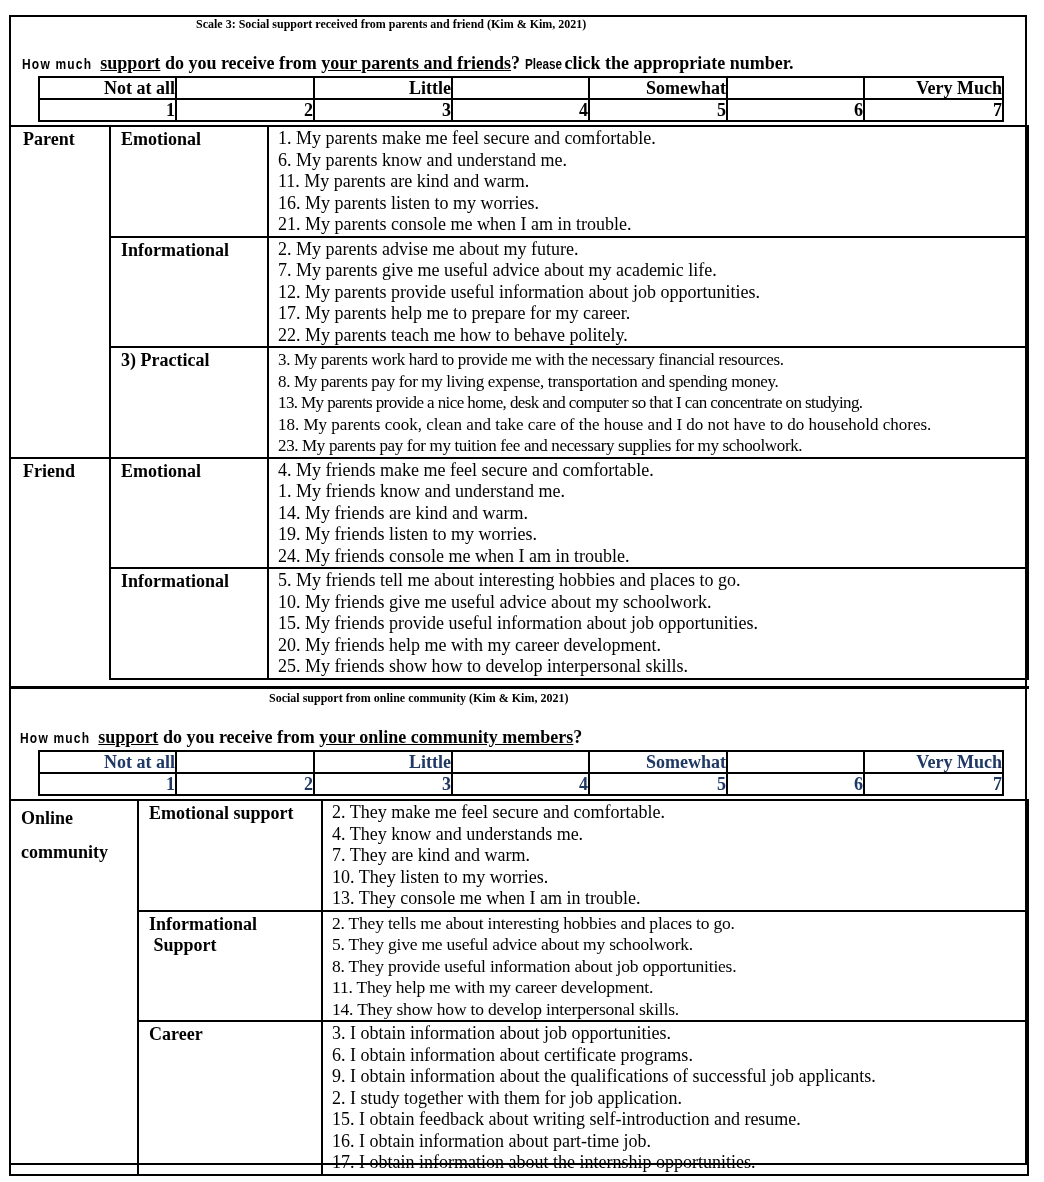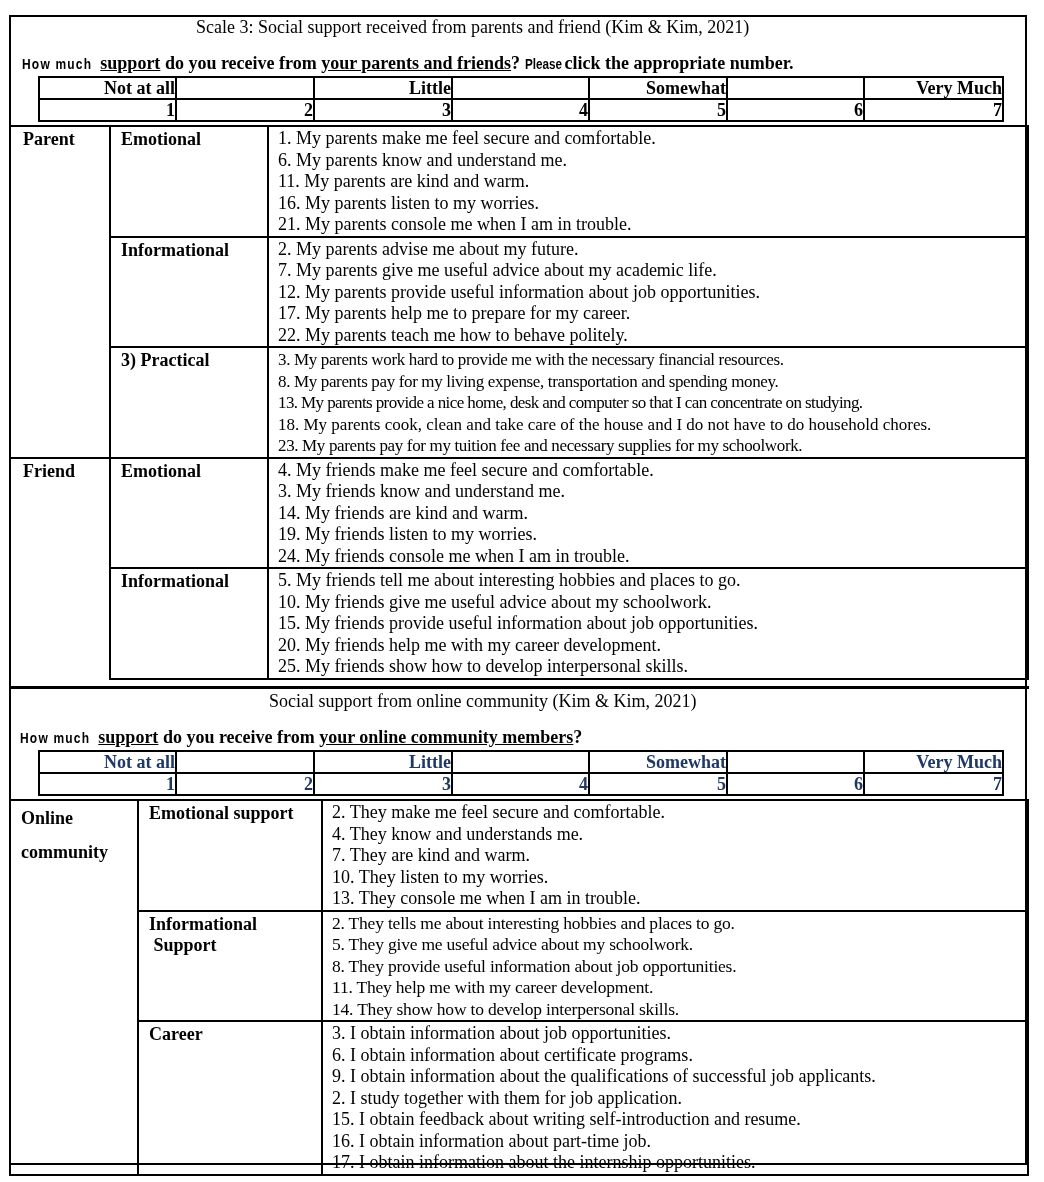--- a/index.html
+++ b/index.html
@@ -1,19 +1,19 @@
 <!DOCTYPE html>
 <html><head>
 <meta charset="utf-8">
 <style>
   html, body { margin:0; padding:0; background:#ffffff; }
   body { width:1044px; height:1182px; position:relative; overflow:hidden;
          font-family:"Liberation Serif", "DejaVu Serif", serif; color:#000; }
   .frame { position:absolute; left:9px; top:15px; width:1018px; height:1150px; border:2px solid #000; box-sizing:border-box; }
-  .title { position:absolute; font-weight:normal; font-size:18px; white-space:nowrap; }
+  .title { position:absolute; font-weight:bold; font-size:12px; white-space:nowrap; }
   .question { position:absolute; font-size:18px; font-weight:bold; white-space:nowrap; }
   .question .cond { font-family:"Liberation Sans Narrow","Liberation Sans", sans-serif; font-weight:bold; font-size:15px; letter-spacing:1.5px; transform:scaleX(0.8); display:inline-block; transform-origin:left; margin-right:-14px; }
   .question .cond2 { font-family:"Liberation Sans", sans-serif; font-weight:bold; font-size:15px; display:inline-block; transform:scaleX(0.78); transform-origin:left; margin-right:-12px; }
   .u { text-decoration:underline; }
   .scale { position:absolute; border-collapse:collapse; table-layout:fixed; }
   .scale td { border:2px solid #000; text-align:right; font-weight:bold; font-size:18px; padding:0; line-height:20px; height:20px; }
   .scale.blue td { color:#1f3864; }
   .grid { position:absolute; border-collapse:collapse; table-layout:fixed; }
   .grid td { border:2px solid #000; vertical-align:top; padding:0; }
   .grid td.group { font-weight:bold; font-size:18px; padding:2px 0 0 12px; border-top:none; border-bottom:none; }
@@ -111,21 +111,21 @@
       <span class="item justify" style="letter-spacing:0;">18. My parents cook, clean and take care of the house and I do not have to do household chores.</span>
       <span class="item">23. My parents pay for my tuition fee and necessary supplies for my schoolwork.</span>
     </td>
   </tr>
 
   <tr style="height:108px;">
     <td class="group" rowspan="2" style="border-top:2px solid #000;">Friend</td>
     <td class="cat">Emotional</td>
     <td class="items">
       <span class="item">4. My friends make me feel secure and comfortable.</span>
-      <span class="item">3. My friends know and understand me.</span>
+      <span class="item">1. My friends know and understand me.</span>
       <span class="item">14. My friends are kind and warm.</span>
       <span class="item">19. My friends listen to my worries.</span>
       <span class="item">24. My friends console me when I am in trouble.</span>
     </td>
   </tr>
 
   <tr style="height:107px;">
     <td class="cat">Informational</td>
     <td class="items">
       <span class="item">5. My friends tell me about interesting hobbies and places to go.</span>

